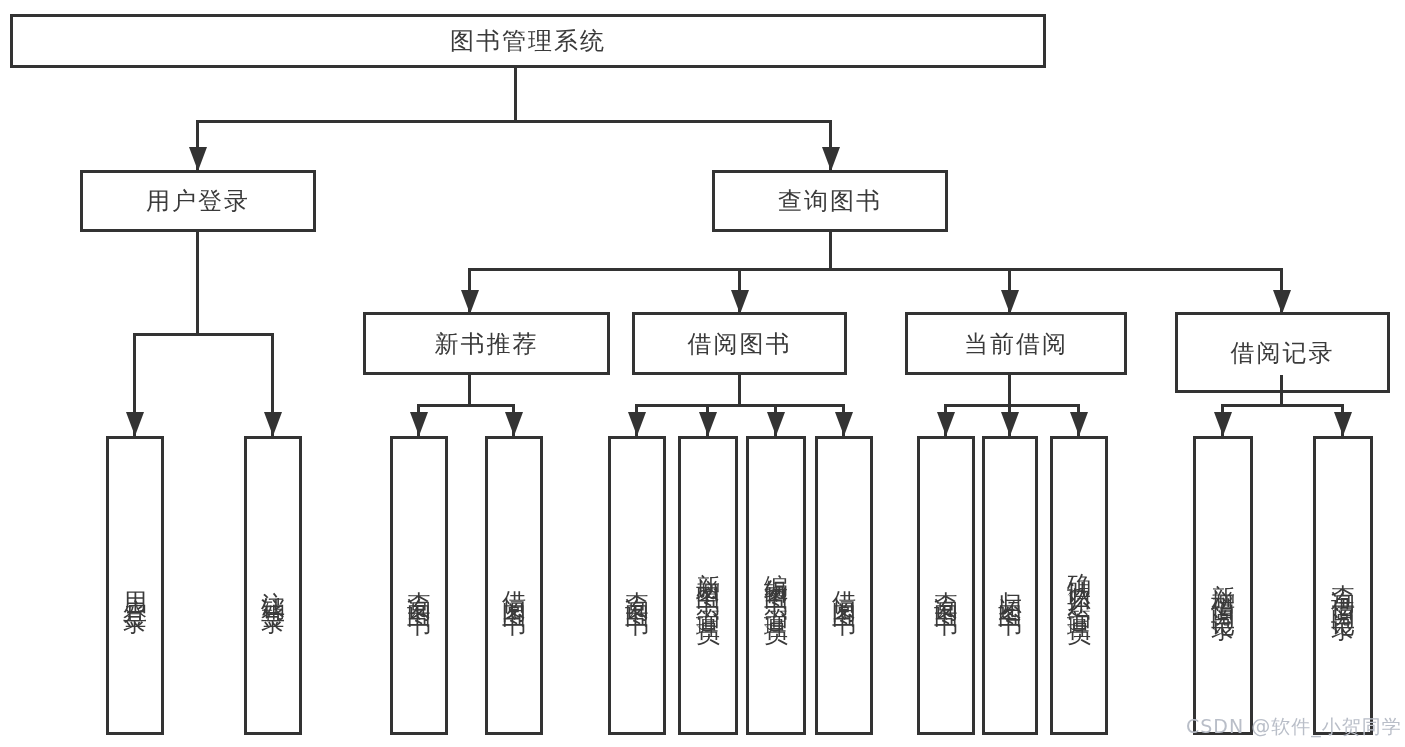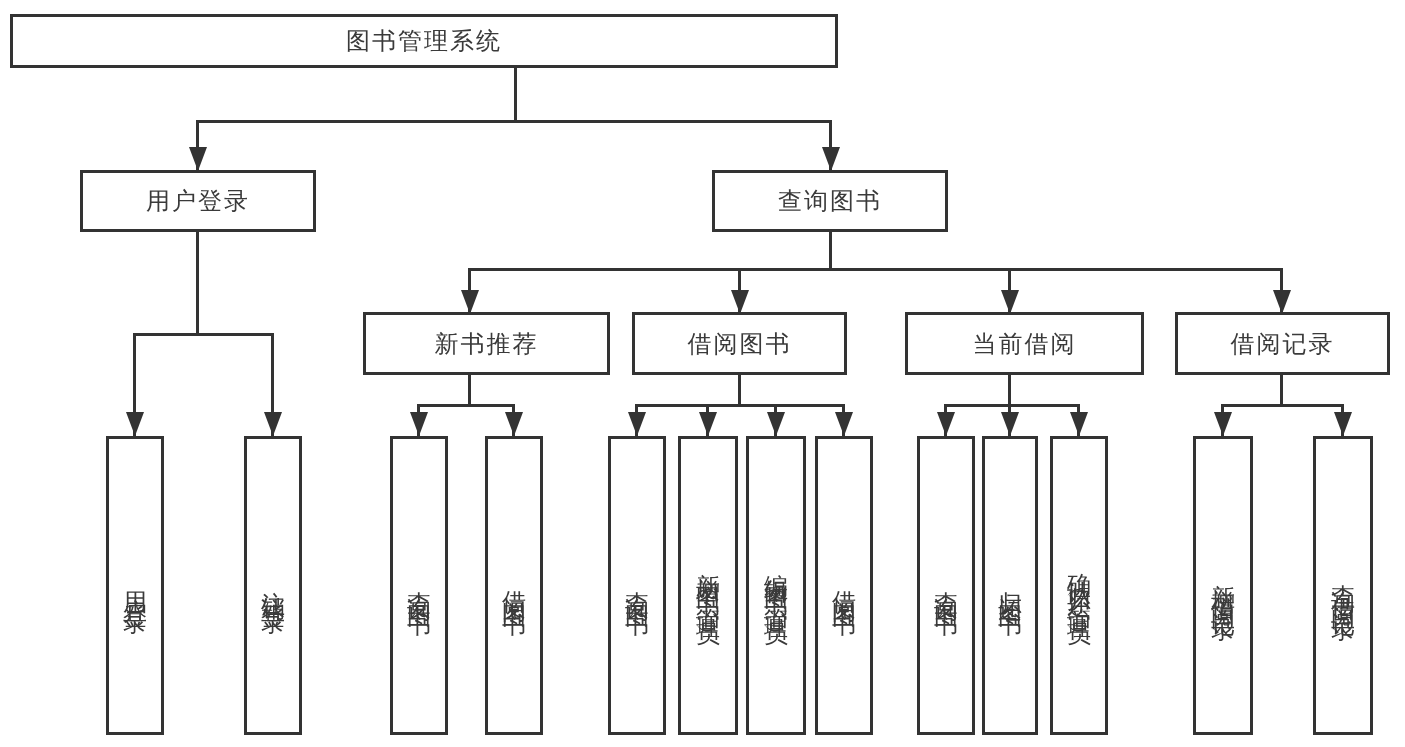--- a/index.html
+++ b/index.html
@@ -53,21 +53,21 @@
     color: var(--watermark);
     z-index: 10;
     white-space: nowrap;
   }
 </style>
 </head>
 <body>
 
 <div class="canvas">
 
-  <div class="box root-box" style="left:10px;top:14px;width:828px;height:54px">
+  <div class="box root-box" style="left:10px;top:14px;width:1036px;height:54px">
     <span>图书管理系统</span>
   </div>
 
   <div class="vline" style="left:514px;top:68px;height:53px"></div>
   <div class="hline" style="left:196px;top:120px;width:636px"></div>
   <div class="vline" style="left:196px;top:120px;height:51px"></div>
   <div class="tri" style="left:189px;top:147px"></div>
   <div class="vline" style="left:829px;top:120px;height:51px"></div>
   <div class="tri" style="left:822px;top:147px"></div>
 
@@ -95,24 +95,24 @@
   <div class="tri" style="left:1001px;top:290px"></div>
   <div class="vline" style="left:1280px;top:268px;height:46px"></div>
   <div class="tri" style="left:1273px;top:290px"></div>
 
   <div class="box hbox" style="left:363px;top:312px;width:247px;height:63px">
     <span>新书推荐</span>
   </div>
   <div class="box hbox" style="left:632px;top:312px;width:215px;height:63px">
     <span>借阅图书</span>
   </div>
-  <div class="box hbox" style="left:905px;top:312px;width:239px;height:63px">
+  <div class="box hbox" style="left:905px;top:312px;width:222px;height:63px">
     <span>当前借阅</span>
   </div>
-  <div class="box hbox" style="left:1175px;top:312px;width:215px;height:63px">
+  <div class="box hbox" style="left:1175px;top:312px;width:215px;height:81px">
     <span>借阅记录</span>
   </div>
 
   <div class="vline" style="left:468px;top:375px;height:32px"></div>
   <div class="hline" style="left:417px;top:404px;width:98px"></div>
   <div class="vline" style="left:417px;top:404px;height:32px"></div>
   <div class="tri" style="left:410px;top:412px"></div>
   <div class="vline" style="left:512px;top:404px;height:32px"></div>
   <div class="tri" style="left:505px;top:412px"></div>
 
@@ -180,14 +180,15 @@
     <span class="vtext">确认归还（管理员）</span>
   </div>
 
   <div class="box" style="left:1193px;top:436px;width:60px;height:299px">
     <span class="vtext">新增借阅记录</span>
   </div>
   <div class="box" style="left:1313px;top:436px;width:60px;height:299px">
     <span class="vtext">查询借阅记录</span>
   </div>
 
+  <div class="watermark" style="left:1186px;top:714px">CSDN @软件_小贺同学</div>
 
 </div>
 
 </body></html>

